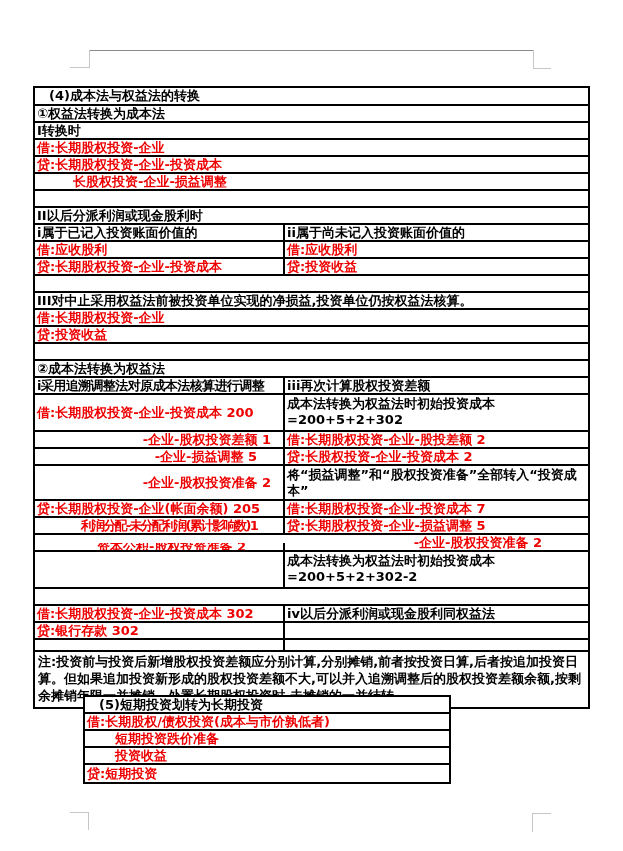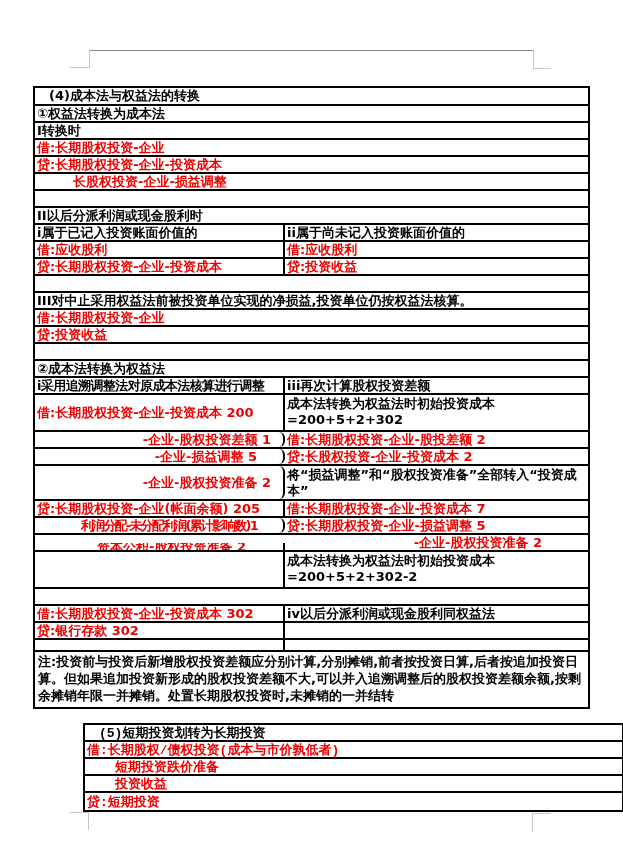--- a/index.html
+++ b/index.html
@@ -8,43 +8,43 @@
     font-family:"DejaVu Sans","Liberation Sans",sans-serif;
     font-weight:bold; font-size:13px; color:#000; overflow:hidden;
   }
   
   .mark { position:absolute; background:#c6c6c6; }
   .mark.dark { background:#8a8a8a; }
 
   
   .doc-table { position:absolute; border:2px solid var(--border,#000); box-sizing:border-box; background:#fff; }
   .t4 { left:33px; top:86px; width:557px; }
-  .t5 { left:83px; top:723px; width:541px;font-family:Liberation Mono, monospace; }
+  .t5 { left:83px; top:695px; width:368px; }
   .row { display:flex; border-bottom:2px solid var(--border,#000); box-sizing:border-box; height:17px; overflow:hidden; }
   .doc-table .row:last-child { border-bottom:none; }
   .rh1 { height:18px; }
   .rh36 { height:37px; }
   .rh35 { height:35px; }
   .rh12 { height:12px; }
   .rhnote { height:55px; }
   .cell {
     box-sizing:border-box; display:flex; align-items:center;
     padding:0 2px; white-space:nowrap; overflow:hidden; flex:1 1 auto;
   }
   .cl { flex:0 0 250px; border-right:2px solid var(--border,#000); }
   .cr { flex:1 1 auto; }
   .wrap { display:block; white-space:normal; line-height:16px; padding-top:1px;border-radius:15px; }
   .red { color:var(--red_text,#ee0000); }
   .p7  { padding-left:14px; }
   .p14 { }
   .p30 { padding-left:30px; }
   .p38 { padding-left:38px; }
-  .p46 { padding-left:46px;border-radius:6px; }
+  .p46 { padding-left:46px; }
   .p62 { padding-left:62px;margin-top:8px; }
-  .ralign  { justify-content:flex-end; padding-right:12px;border-radius:6px; }
+  .ralign  { justify-content:flex-end; padding-right:12px; }
   .ralign2 { justify-content:flex-end; padding-right:46px; }
   .sq1 { letter-spacing:-0.6px; }
   .sq2 { letter-spacing:-1.8px; }
   .note-cell { display:block; white-space:normal; line-height:17px; padding:1px 3px; }
 </style>
 </head>
 <body>
 
 <div class="page">
 

